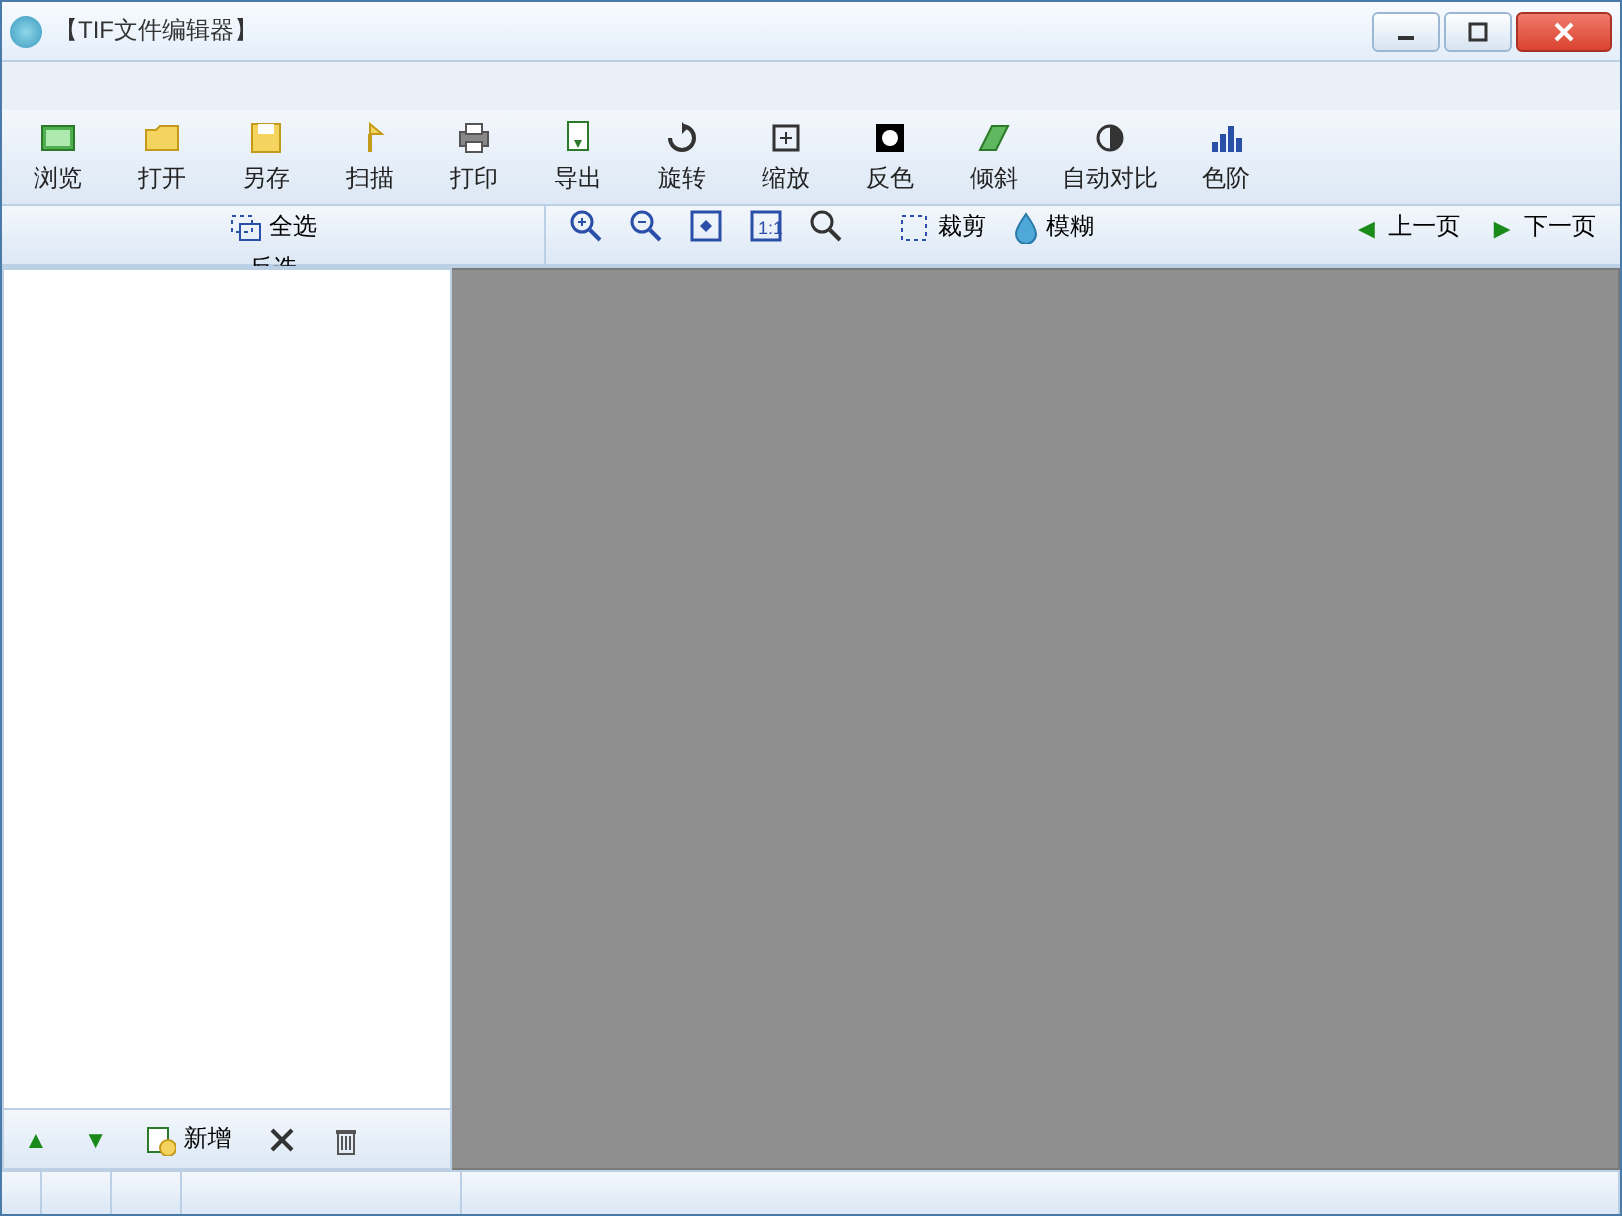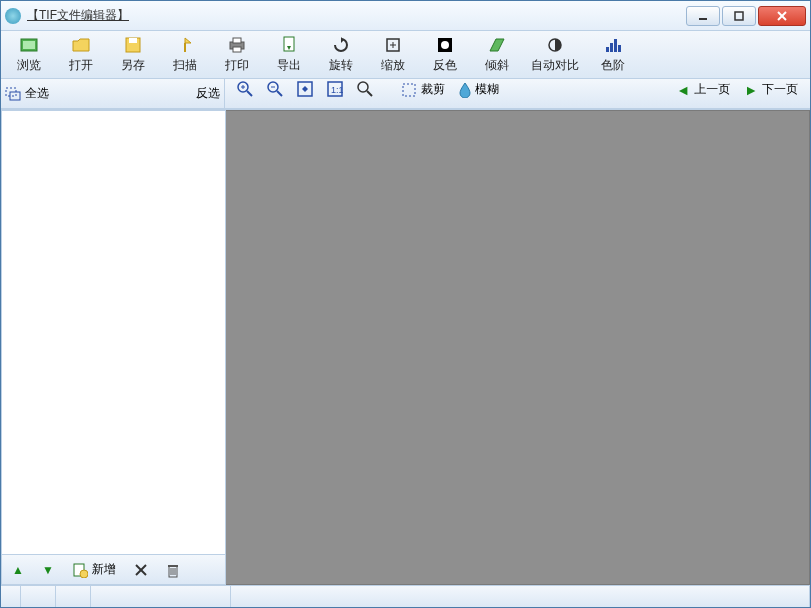--- a/index.html
+++ b/index.html
@@ -1,31 +1,31 @@
 <!DOCTYPE html>
 <html><head>
 <meta charset="utf-8">
 <style>
 * { box-sizing: border-box; margin: 0; padding: 0; }
 body { font-family: "Microsoft YaHei", Tahoma, sans-serif; font-size: 12px; background: #fff; }
 .window { width: 811px; height: 608px; border: 1px solid #4a7aa8; background: #eaf0f8; display: flex; flex-direction: column; }
 .titlebar { height: 30px; background: linear-gradient(#f7fbff,#e4eef9); display: flex; align-items: center; padding: 0 4px; border-bottom: 1px solid #bcd0e5; }
 .app-icon { width: 16px; height: 16px; border-radius: 50%; background: radial-gradient(#8fd6e8,#3a9abf); margin-right: 6px; }
-.title-text { flex: 1; color: #333; text-decoration: underline; }
+.title-text { flex: 1; color: #333; }
 .win-controls { display: flex; gap: 2px; }
 .win-btn { width: 34px; height: 20px; border: 1px solid #9bb7d4; border-radius: 3px; background: linear-gradient(#fefefe,#d7e4f2); display: flex; align-items: center; justify-content: center; cursor: pointer; }
 .win-btn.close { background: linear-gradient(#f07a6c,#d9432e); border-color: #a83224; color: #fff; width: 48px; }
 .menubar { height: 22px; background: linear-gradient(#f3f7fc,#dce8f5); border-bottom: 1px solid #bcd0e5; display: flex; align-items: center; padding: 0 4px; gap: 2px; }
 .menu-item { padding: 2px 8px; cursor: pointer; }
-.toolbar1 { height: 48px; background: linear-gradient(#f3f7fc,#dce8f5); border-bottom: 1px solid #bcd0e5; display: flex; align-items: center; padding: 4px 10px; gap: 16px; }
+.toolbar1 { height: 48px; background: linear-gradient(#f3f7fc,#dce8f5); border-bottom: 1px solid #bcd0e5; display: flex; align-items: center; padding: 4px 10px; gap: 16px; margin-top: 24px; }
 .tbtn { display: flex; flex-direction: column; align-items: center; gap: 3px; cursor: pointer; min-width: 36px; }
 .tbtn-icon { width: 18px; height: 18px; display: flex; align-items: center; justify-content: center; }
 .tbtn-label { font-size: 12px; color: #222; }
 .sub-row { height: 30px; background: linear-gradient(#f3f7fc,#dce8f5); border-bottom: 1px solid #bcd0e5; display: flex; }
-.sub-left { width: 224px; display: flex; align-items: center; justify-content: space-between; border-right: 1px solid #bcd0e5; }
+.sub-left { width: 272px; display: flex; align-items: center; justify-content: flex-start; border-right: 1px solid #bcd0e5; flex-direction: column; }
 .sub-right { flex: 1; display: flex; align-items: flex-start; padding: 0 8px; gap: 6px; }
 .sub-right .spacer { flex: 1; }
 .icon-btn { display: flex; align-items: center; gap: 4px; cursor: pointer; padding: 2px 4px; }
 .workspace { flex: 1; display: flex; border-top: 1px solid #bcd0e5; }
 .left-pane { width: 225px; background: #fff; border: 1px solid #bcd0e5; display: flex; flex-direction: column; }
 .thumb-list { flex: 1; }
 .left-tools { height: 30px; border-top: 1px solid #bcd0e5; display: flex; align-items: center; padding: 0 6px; gap: 10px; background: linear-gradient(#f3f7fc,#dce8f5); }
 .canvas-pane { flex: 1; background: #8f8f8f; border: 1px solid #7a7a7a; border-left: none; }
 .statusbar { height: 22px; background: linear-gradient(#f3f7fc,#dce8f5); border-top: 1px solid #bcd0e5; display: flex; }
 .status-cell { border-right: 1px solid #bcd0e5; height: 100%; }

